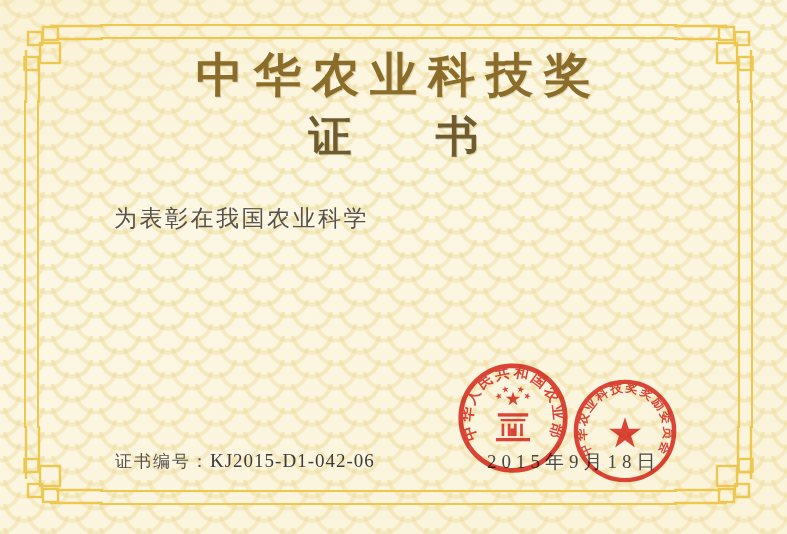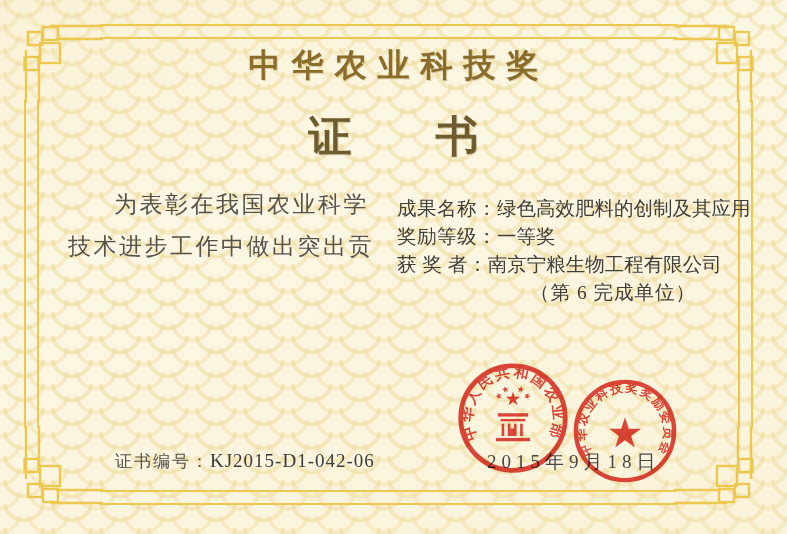--- a/index.html
+++ b/index.html
@@ -27,33 +27,33 @@
   .f-right-outer{right:34px;top:100px;bottom:106px;}
   .f-right-inner{right:47px;top:100px;bottom:106px;}
   .corner{position:absolute;width:80px;height:80px;color:#edc851;}
   .corner.tl{left:23px;top:23px;}
   .corner.tr{right:33px;top:23px;transform:scaleX(-1);}
   .corner.bl{left:23px;bottom:28px;transform:scaleY(-1);}
   .corner.br{right:33px;bottom:28px;transform:scale(-1,-1);}
   
   .title{
     position:absolute;top:44px;left:0;right:0;text-align:center;
-    font-size:32px;font-weight:bold;letter-spacing:11px;padding-left:11px;
+    font-size:47px;font-weight:bold;letter-spacing:11px;padding-left:11px;
     color:#8a6c2b;font-family:"DejaVu Serif","Liberation Serif",serif;
     text-shadow:1px 1px 0 rgba(170,140,70,.35);
   }
   .doc-type{
     position:absolute;top:108px;left:0;right:0;display:flex;justify-content:center;
     font-size:43px;font-weight:bold;color:#6f5c2e;
     font-family:"DejaVu Serif","Liberation Serif",serif;
     text-shadow:1px 1px 0 rgba(140,115,60,.3);
   }
   .doc-type span{margin:0 42px;}
   .citation{
-    position:absolute;left:68px;top:184px;width:312px;
+    position:absolute;left:68px;top:198px;width:312px;
     font-size:23px;color:#57514b;letter-spacing:2.5px;
   }
   .citation .line{height:42px;line-height:42px;white-space:nowrap;}
   .citation .line:first-child{padding-left:46px;}
   .details{
     position:absolute;left:397px;top:195px;
     font-size:19.5px;color:#403c38;line-height:28px;
   }
   .details .row{white-space:nowrap;}
   .details .lbl{letter-spacing:.5px;}
@@ -117,35 +117,22 @@
     </svg>
 
   <div class="title">中华农业科技奖</div>
   <div class="doc-type">
     <span>证</span>
     <span>书</span>
   </div>
 
   <div class="citation">
     <div class="line">为表彰在我国农业科学</div>
-    <div class="line">技术进步工作中做出突出贡</div>
   </div>
 
-  <div class="details">
-    <div class="row">
-      <span class="lbl">成果名称：</span><span class="val">绿色高效肥料的创制及其应用</span>
-    </div>
-    <div class="row">
-      <span class="lbl">奖励等级：</span><span class="val">一等奖</span>
-    </div>
-    <div class="row">
-      <span class="lbl">获 奖 者：</span><span class="val">南京宁粮生物工程有限公司</span>
-    </div>
-    <div class="note">（第 6 完成单位）</div>
-  </div>
 
   <div class="cert-no">
     <span class="lbl">证书编号：</span><span class="val">KJ2015-D1-042-06</span>
   </div>
   <div class="date">2015年9月18日</div>
 
   <svg class="seal seal-ministry" viewBox="0 0 120 120">
     <circle cx="60" cy="60" r="55" fill="none" stroke="#dc3a30" stroke-width="5"></circle>
     <path id="ringM" d="M 24.8 84.7 A 43 43 0 1 1 95.2 84.7" fill="none"></path>
     <text font-size="15.5" letter-spacing="2.5">

